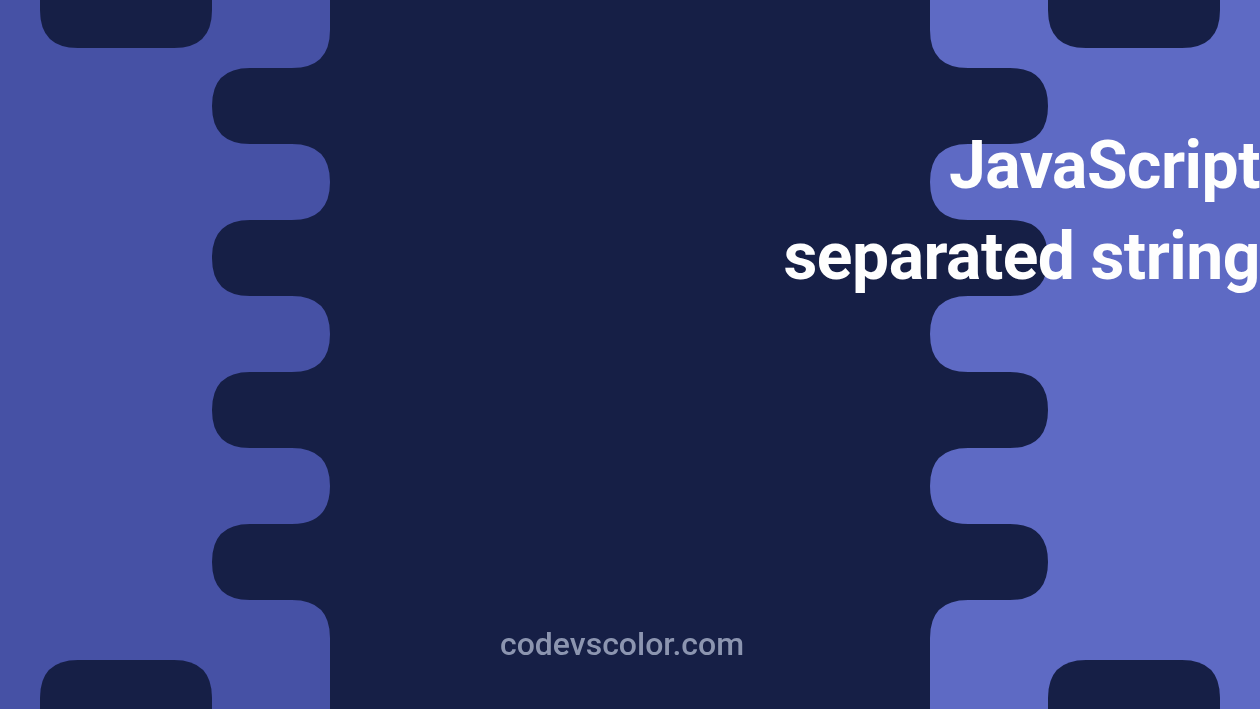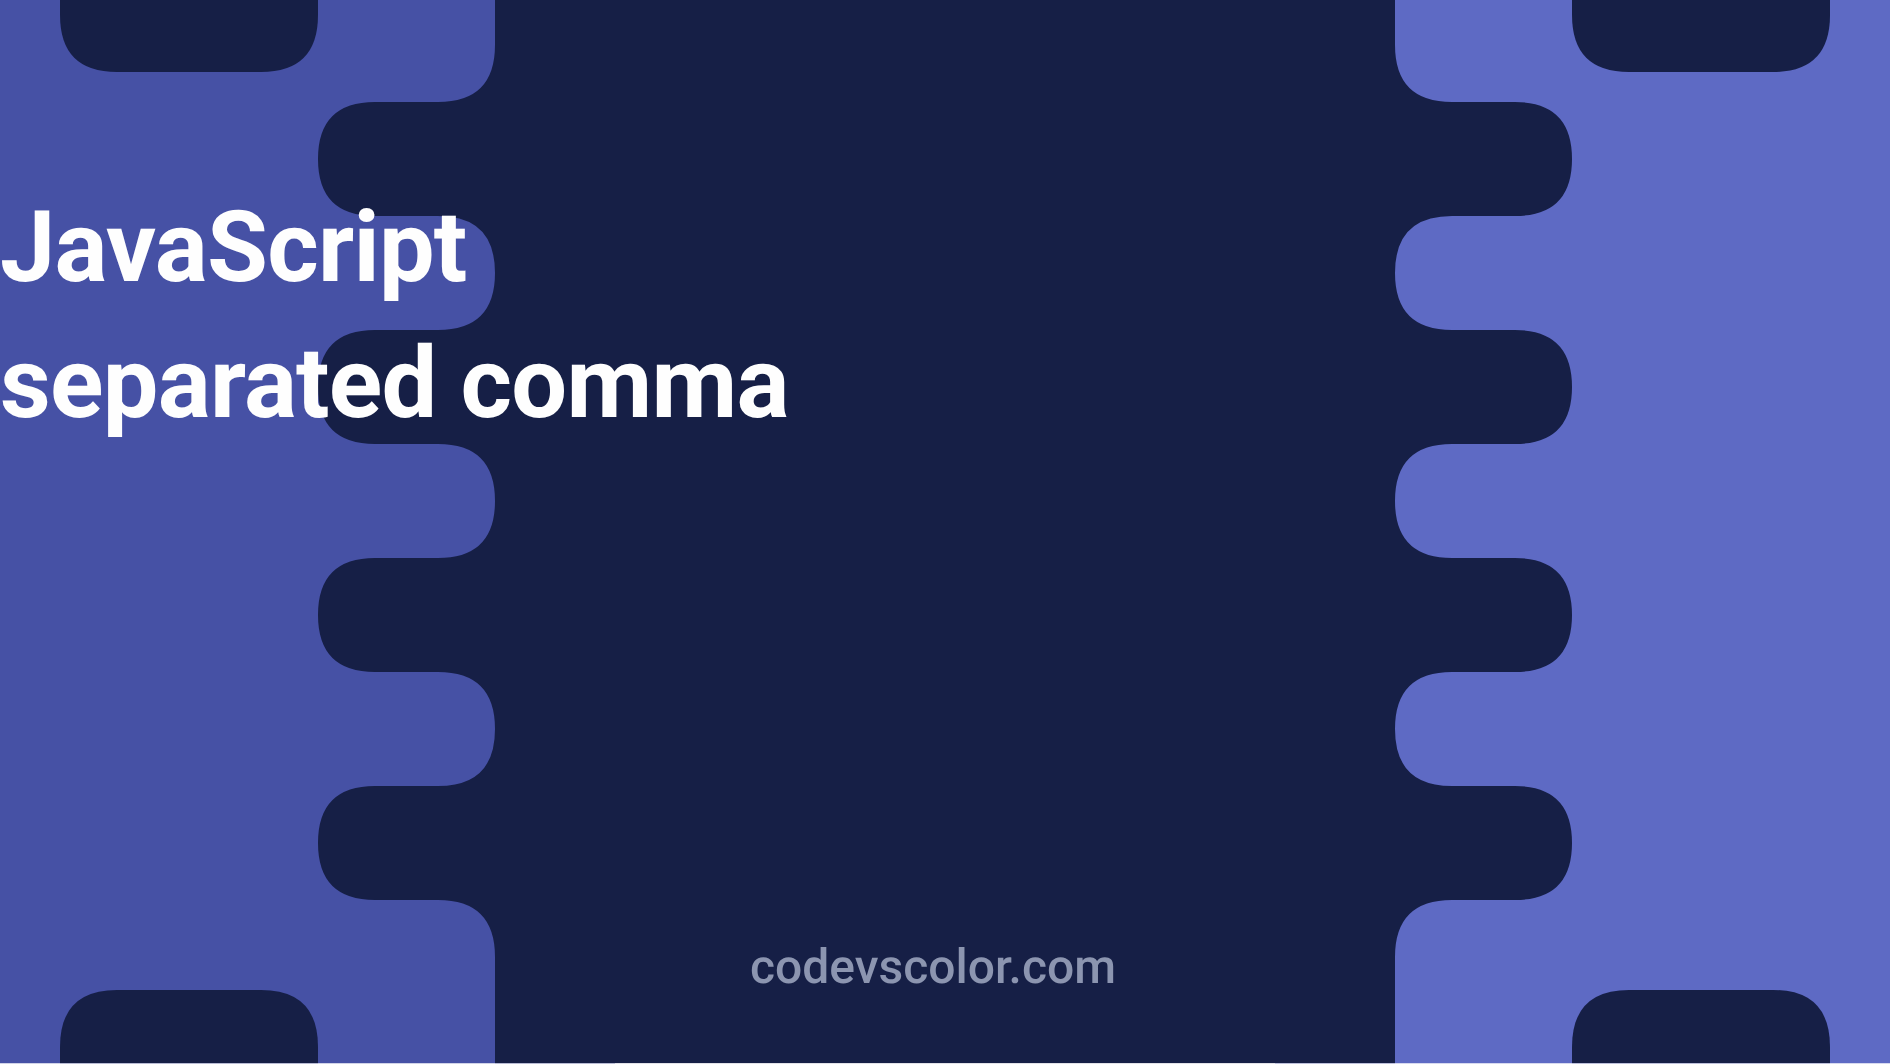--- a/index.html
+++ b/index.html
@@ -26,21 +26,21 @@
     position: absolute;
     left: 0; top: 0;
     width: 1260px;
     height: 709px;
   }
   .headline {
     position: absolute;
     top: 120px;
     left: 0;
     width: 1260px;
-    text-align: left;
+    text-align: right;
     color: #fefefe;
     font-size: 66px;
     font-weight: 700;
     line-height: 1.38;
     letter-spacing: -0.5px;
   }
   .attribution {
     position: absolute;
     bottom: 46px;
     left: 0;
@@ -120,16 +120,16 @@
   <path fill="#161f46" d="M 40 0 L 212 0 L 212 10 Q 212 48 174 48 L 78 48 Q 40 48 40 10 Z"></path>
   <path fill="#161f46" d="M 1048 0 L 1220 0 L 1220 10 Q 1220 48 1182 48 L 1086 48 Q 1048 48 1048 10 Z"></path>
 
   <path fill="#161f46" d="M 40 709 L 212 709 L 212 698 Q 212 660 174 660 L 78 660 Q 40 660 40 698 Z"></path>
   <path fill="#161f46" d="M 1048 709 L 1220 709 L 1220 698 Q 1220 660 1182 660 L 1086 660 Q 1048 660 1048 698 Z"></path>
 </svg>
 </div>
 
 <div class="headline">
   <div>JavaScript</div>
-  <div>separated comma</div>
+  <div>separated string</div>
 </div>
 
 <div class="attribution">codevscolor.com</div>
 
 </body></html>

